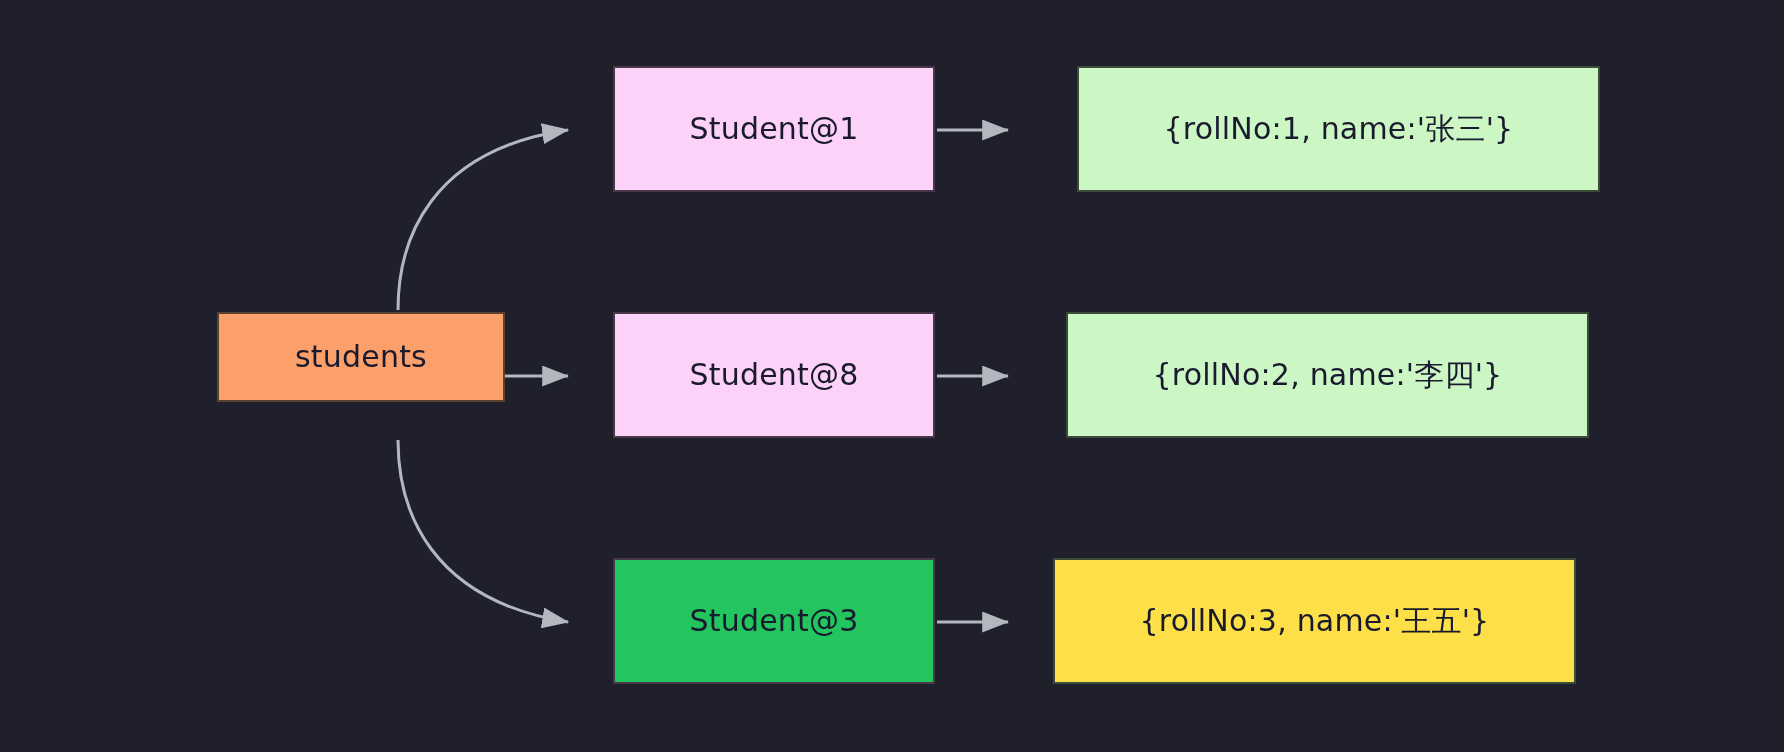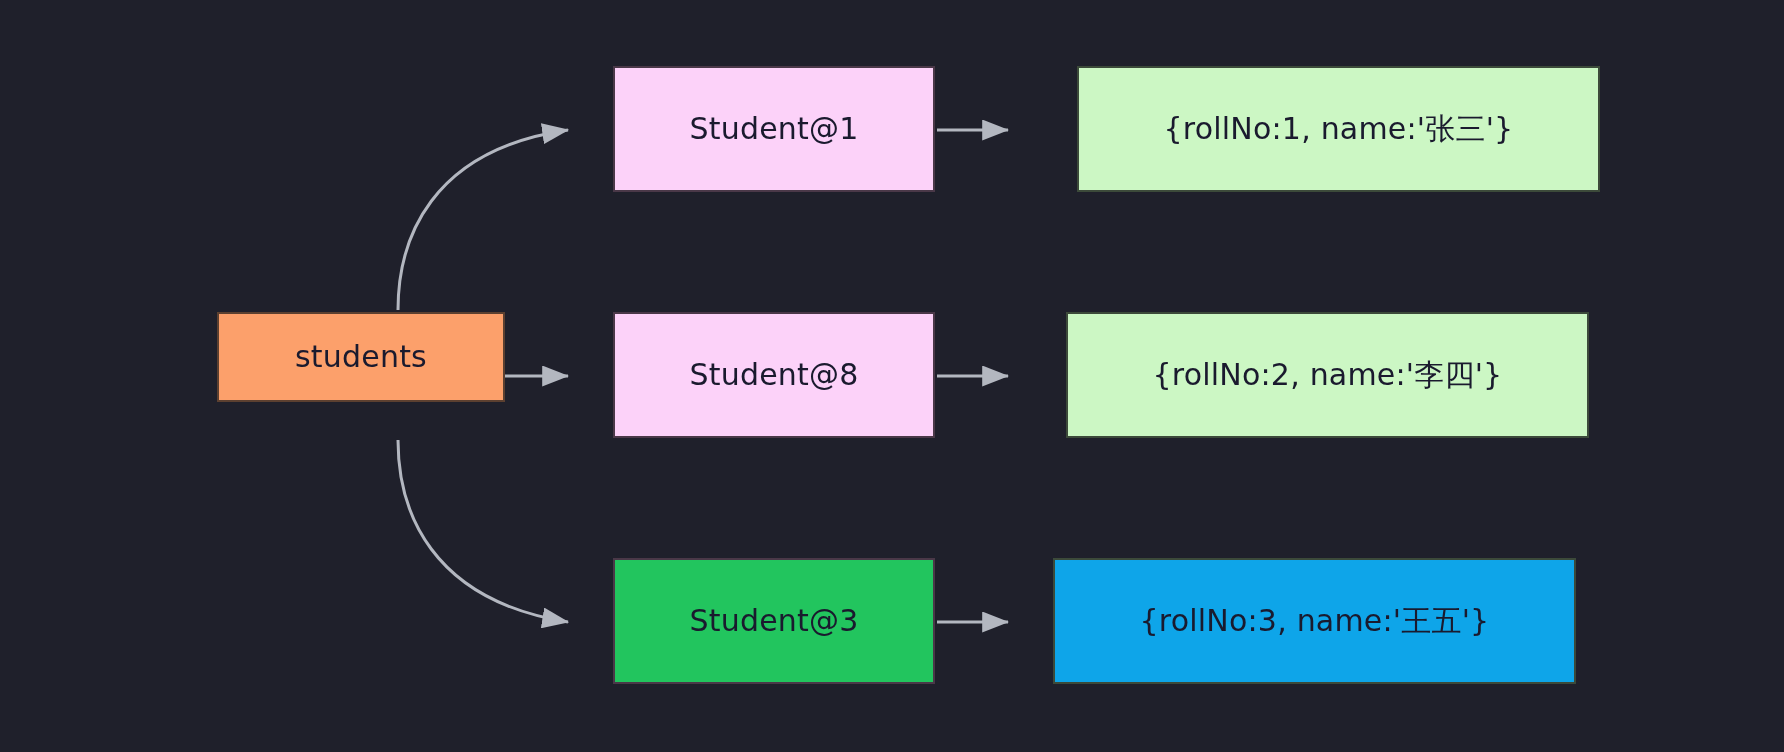--- a/index.html
+++ b/index.html
@@ -79,15 +79,15 @@
   </svg>
 
   <div class="node node-root" id="node-root" style="left: 217px; top: 312px; width: 288px; height: 90px; background: rgb(252, 160, 107); border-color: rgb(92, 64, 48);">students</div>
 
   <div class="node node-ref" id="node-ref-0" style="left: 613px; top: 66px; width: 322px; height: 126px; background: rgb(252, 210, 249); border-color: rgb(74, 56, 72);">Student@1</div>
   <div class="node node-ref" id="node-ref-1" style="left: 613px; top: 312px; width: 322px; height: 126px; background: rgb(252, 210, 249); border-color: rgb(74, 56, 72);">Student@8</div>
   <div class="node node-ref" id="node-ref-2" style="left: 613px; top: 558px; width: 322px; height: 126px; background: #22c55e; border-color: rgb(74, 56, 72);">Student@3</div>
 
   <div class="node node-obj" id="node-obj-0" style="left: 1053px; top: 66px; width: 523px; height: 126px; background: rgb(204, 247, 196); border-color: rgb(60, 74, 58); margin-left: 24px;">{rollNo:1, name:'张三'}</div>
   <div class="node node-obj" id="node-obj-1" style="left: 1066px; top: 312px; width: 523px; height: 126px; background: rgb(204, 247, 196); border-color: rgb(60, 74, 58);">{rollNo:2, name:'李四'}</div>
-  <div class="node node-obj" id="node-obj-2" style="left: 1053px; top: 558px; width: 523px; height: 126px; background: #0ea5e9; border-color: rgb(60, 74, 58);">{rollNo:3, name:'王五'}</div>
+  <div class="node node-obj" id="node-obj-2" style="left: 1053px; top: 558px; width: 523px; height: 126px; background: #fde047; border-color: rgb(60, 74, 58);">{rollNo:3, name:'王五'}</div>
 
 </div>
 
 </body></html>

